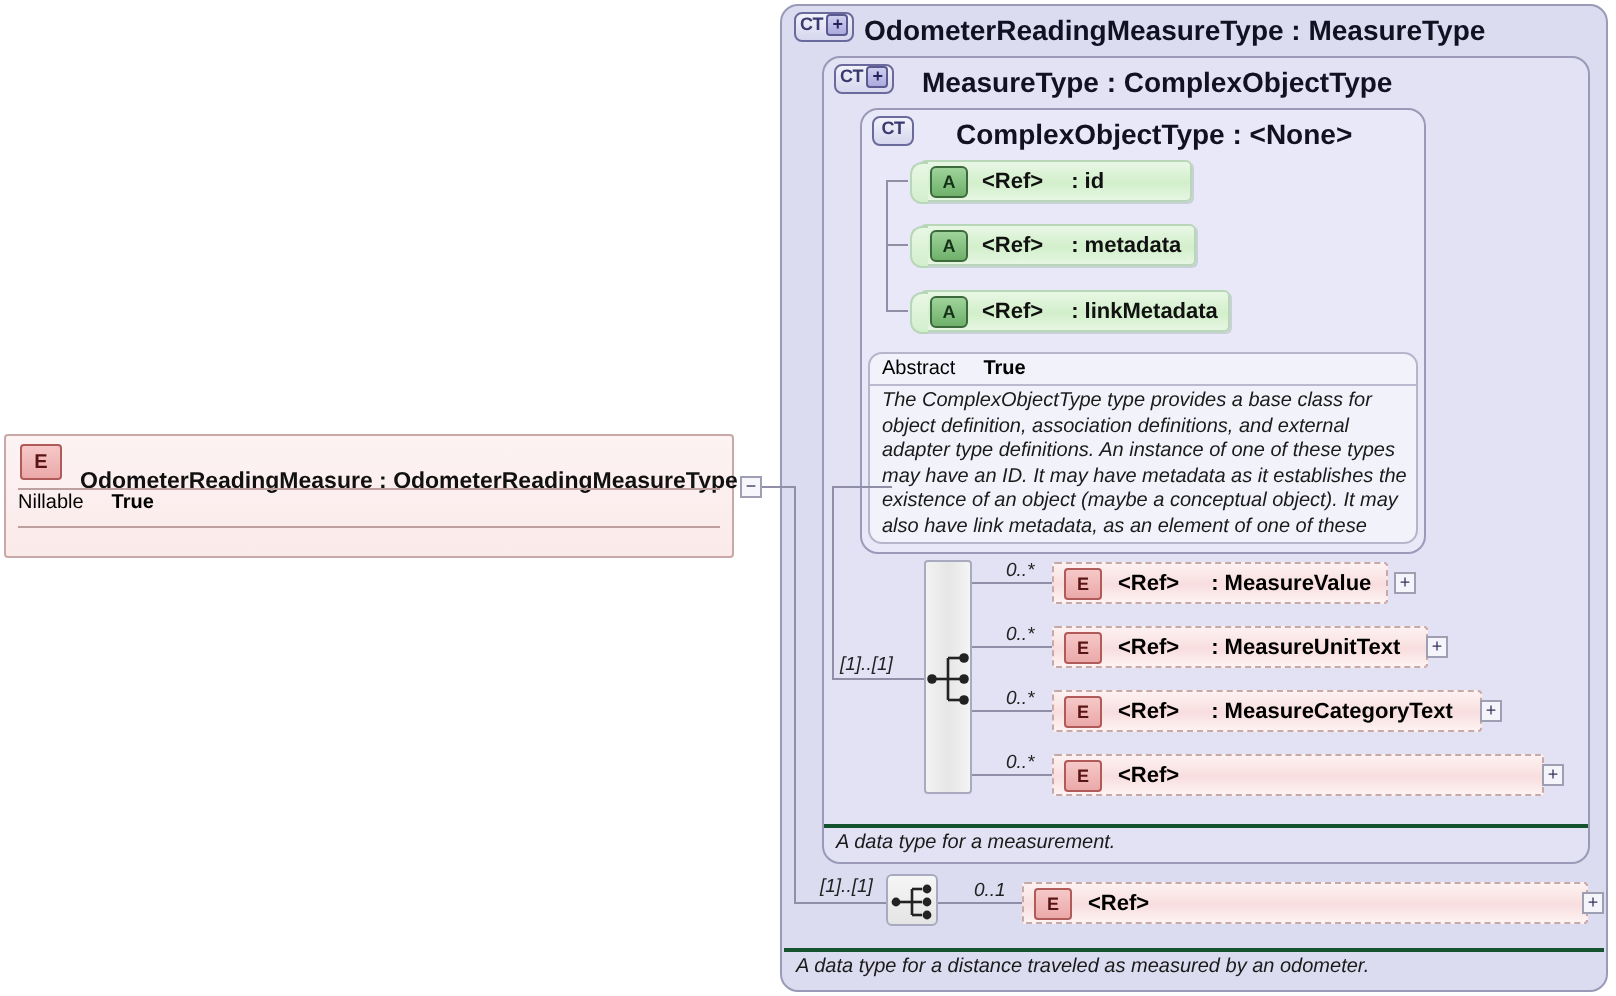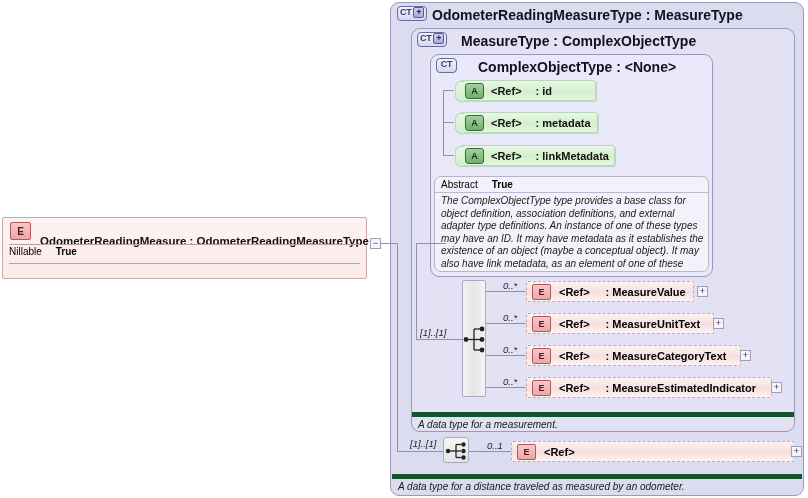--- a/index.html
+++ b/index.html
@@ -238,21 +238,21 @@
     position: absolute;
     font-style: italic;
     font-size: 10px;
     line-height: 12.6px;
     color: #1a1a1a;
   }
 
   .caption {
     position: absolute;
     box-sizing: border-box;
-    border-top: 5px solid #14532d;
+    border-top: 2px solid #14532d;
     font-style: italic;
     font-size: 10px;
     color: #1a1a1a;
     padding-left: 6px;
     padding-top: 2px;
     white-space: nowrap;
   }
 
   
   .rootcard {
@@ -432,21 +432,20 @@
   <div class="el-badge">E</div>
   <div class="el-ref">&lt;Ref&gt;</div>
   <div class="el-name">: MeasureCategoryText</div>
 </div>
 <div class="expander" style="left:740px; top:350px;">+</div>
 
 <div class="card" style="left:503px; top:376px;">0..*</div>
 <div class="elbox" style="left:526px; top:377px; width:246px;">
   <div class="el-badge">E</div>
   <div class="el-ref">&lt;Ref&gt;</div>
-  <div class="el-name">: MeasureEstimatedIndicator</div>
 </div>
 <div class="expander" style="left:771px; top:382px;">+</div>
 
 <div class="caption" style="left:412px; top:412px; width:382px; height:18px;">A data type for a measurement.</div>
 
 <div class="card" style="left:410px; top:438px;">[1]..[1]</div>
 
 <div class="ln ln-v" style="left:397px; top:243px; height:208px;"></div>
 <div class="ln ln-h" style="left:397px; top:451px; width:46px;"></div>
 

